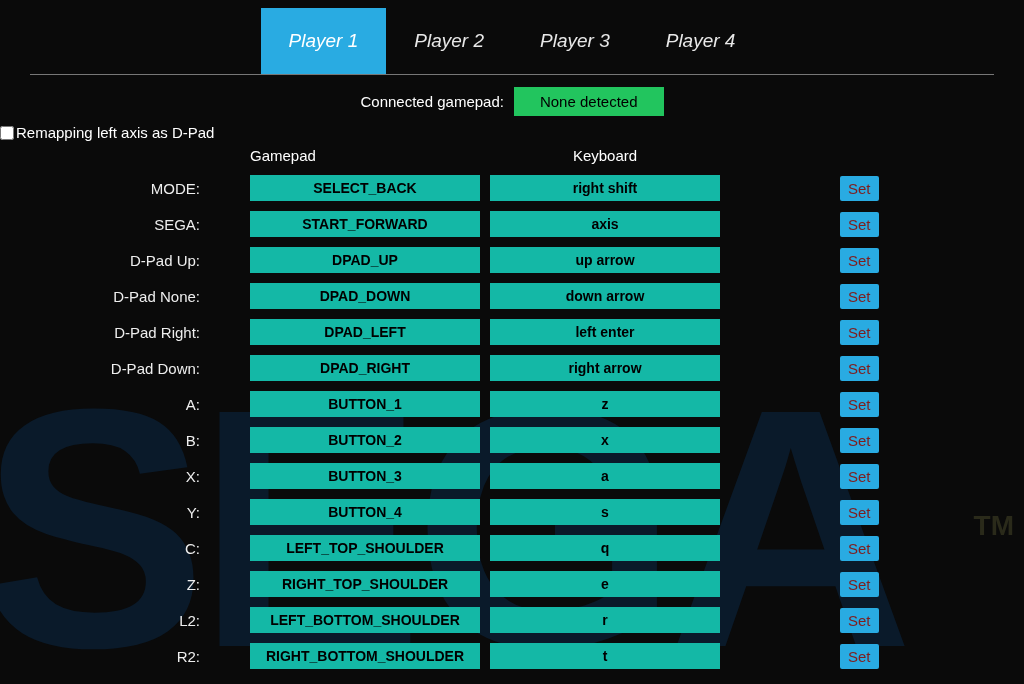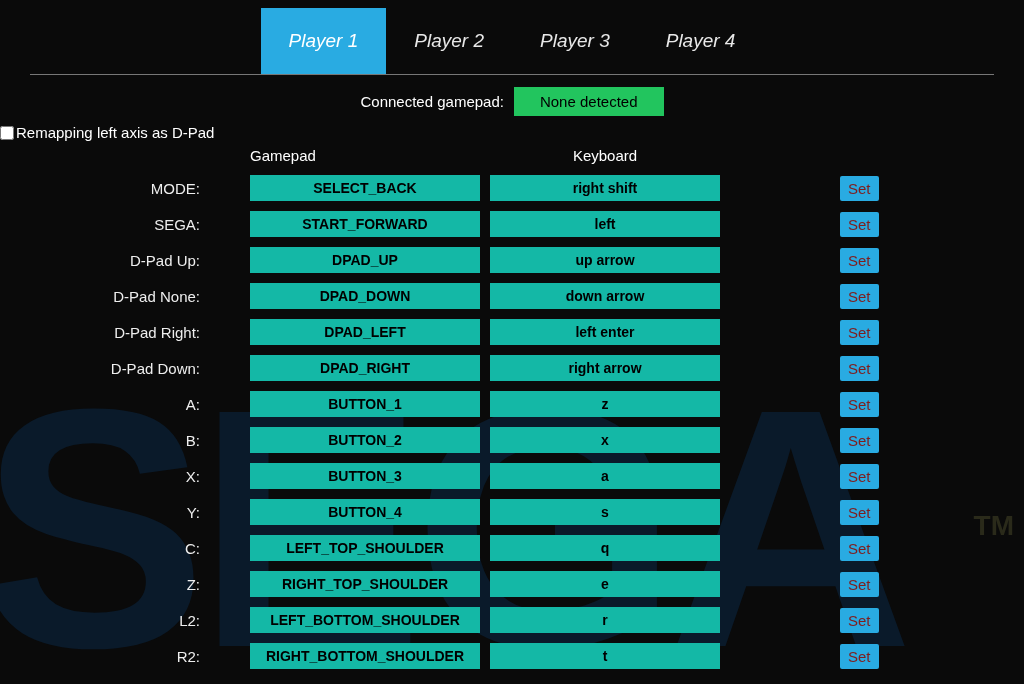--- a/index.html
+++ b/index.html
@@ -172,21 +172,21 @@
         <div class="bind-label">MODE:</div>
         <div class="bind-cell">SELECT_BACK</div>
         <div></div>
         <div class="bind-cell">right shift</div>
         <div class="set-cell"><button class="set-btn">Set</button></div>
       </div>
       <div class="bind-row">
         <div class="bind-label">SEGA:</div>
         <div class="bind-cell">START_FORWARD</div>
         <div></div>
-        <div class="bind-cell">left</div>
+        <div class="bind-cell">axis</div>
         <div class="set-cell"><button class="set-btn">Set</button></div>
       </div>
       <div class="bind-row">
         <div class="bind-label">D-Pad Up:</div>
         <div class="bind-cell">DPAD_UP</div>
         <div></div>
         <div class="bind-cell">up arrow</div>
         <div class="set-cell"><button class="set-btn">Set</button></div>
       </div>
       <div class="bind-row">

